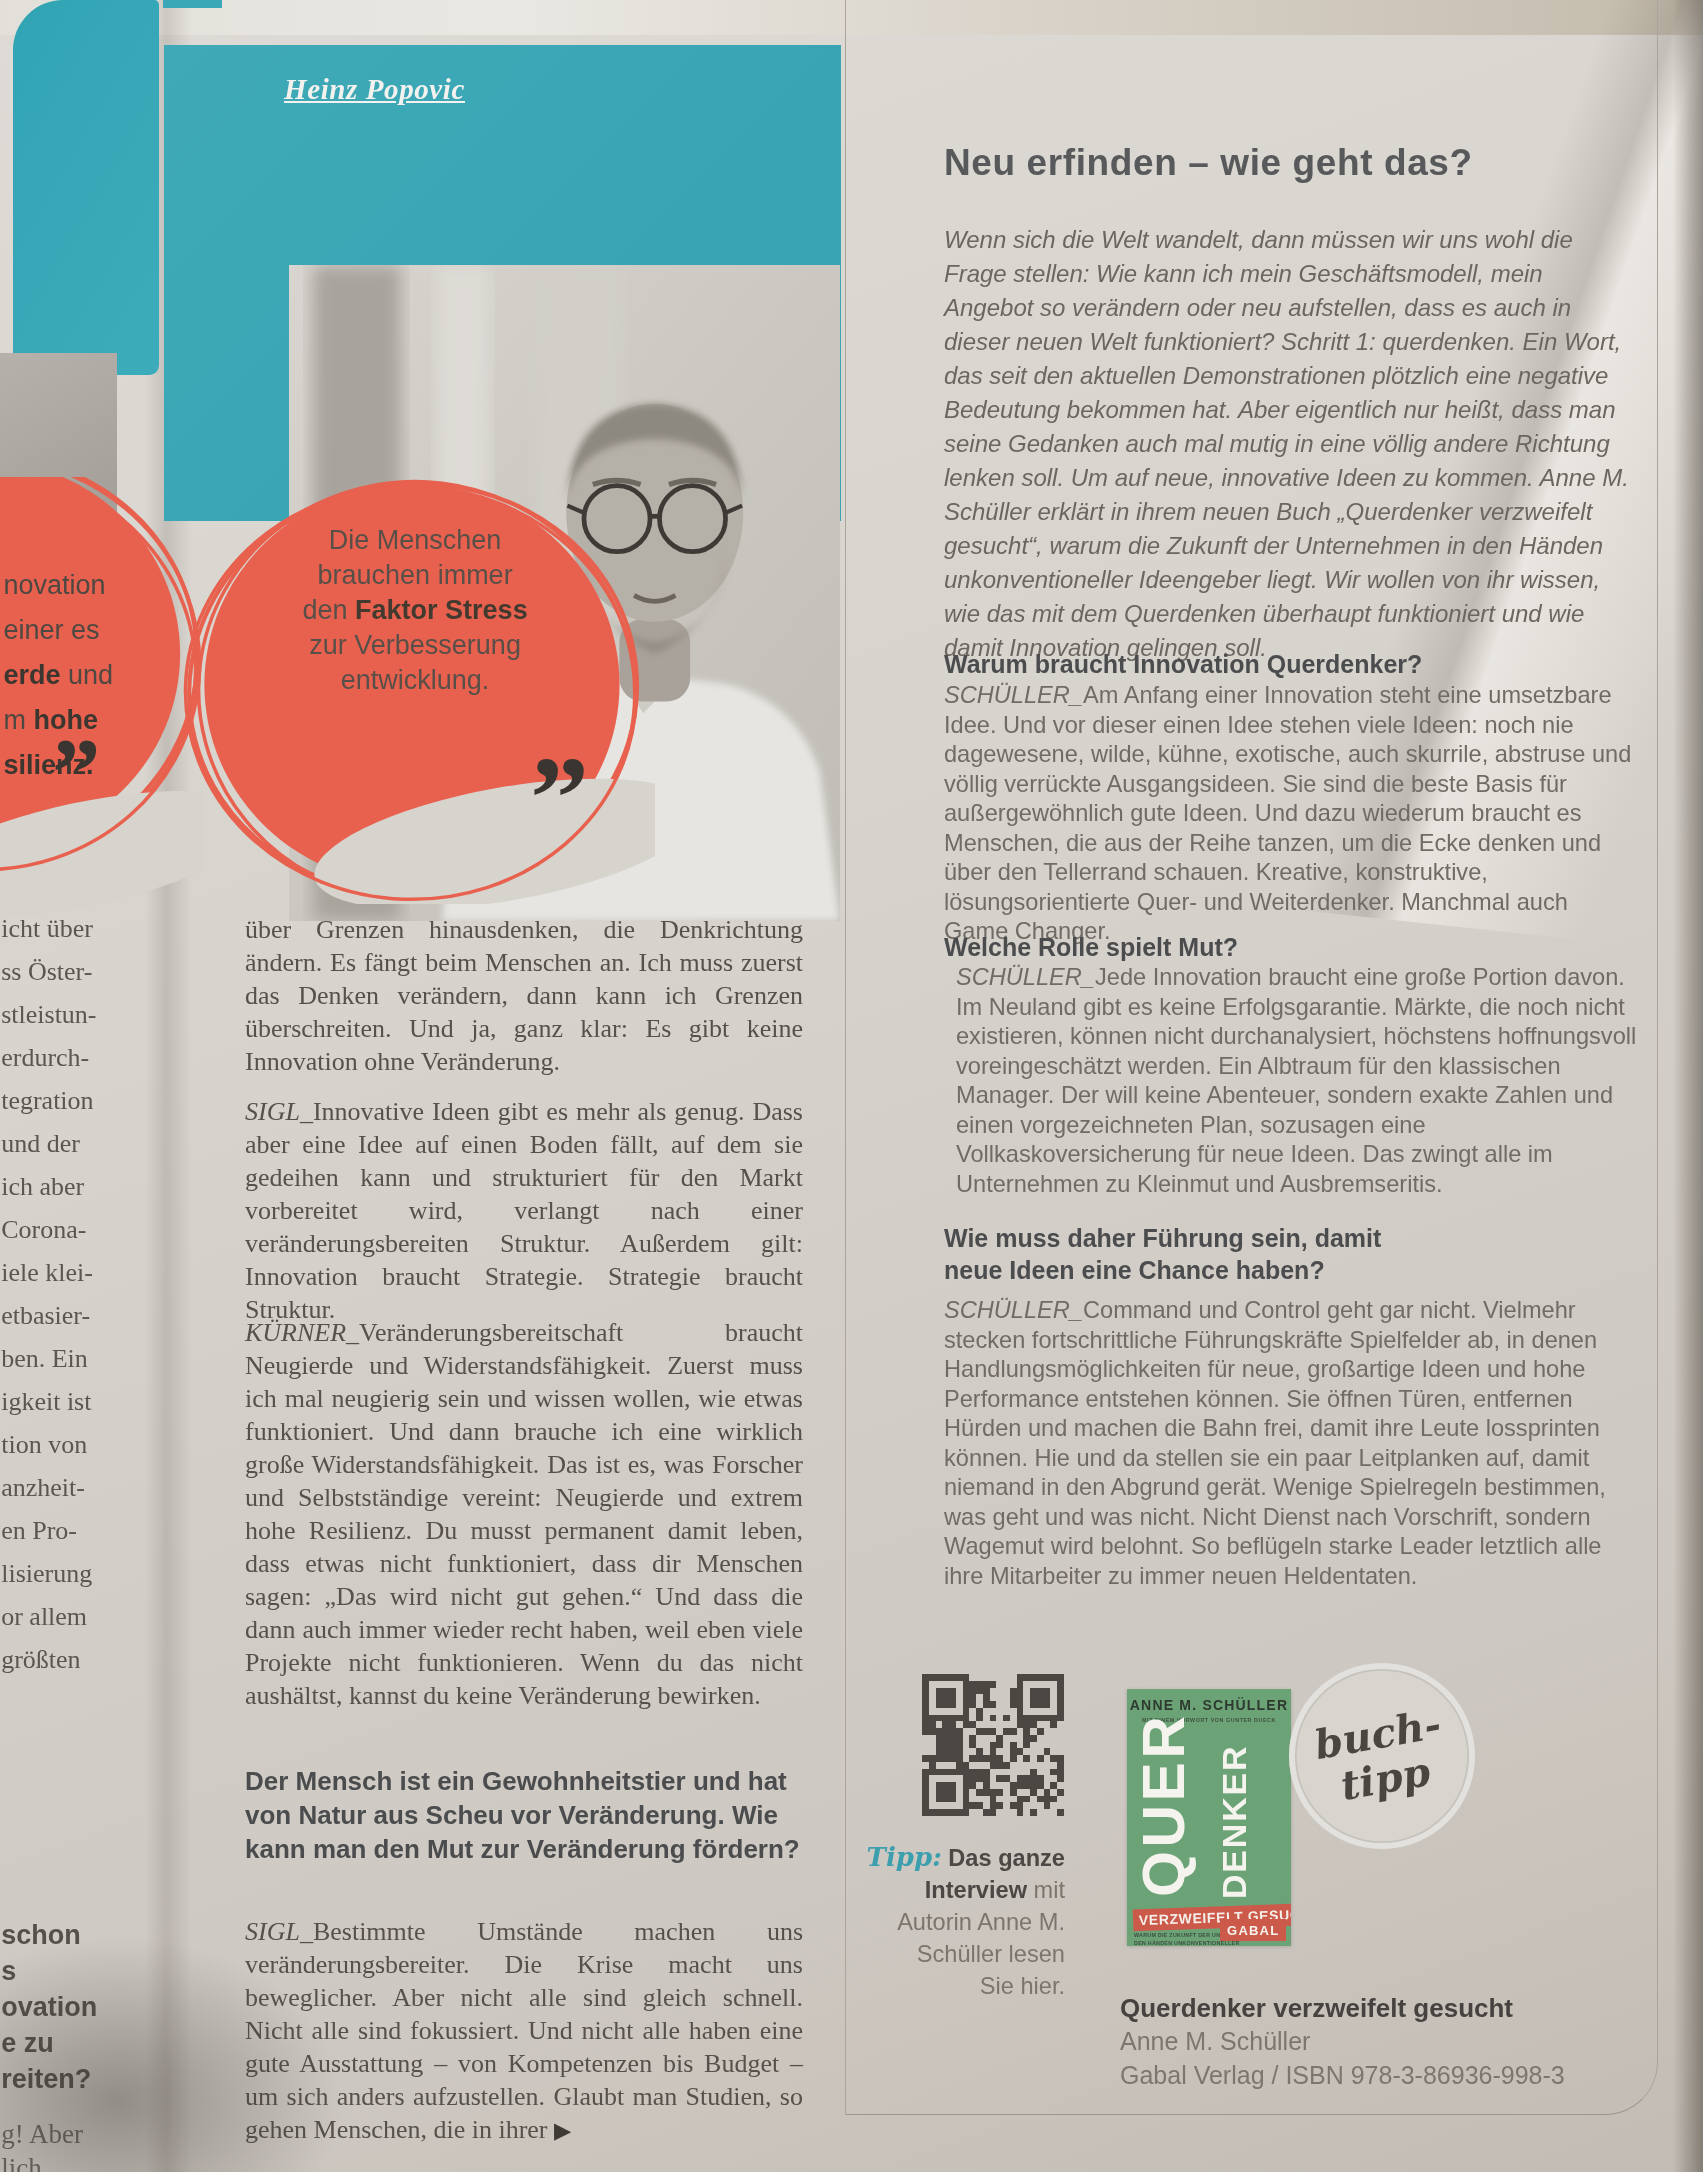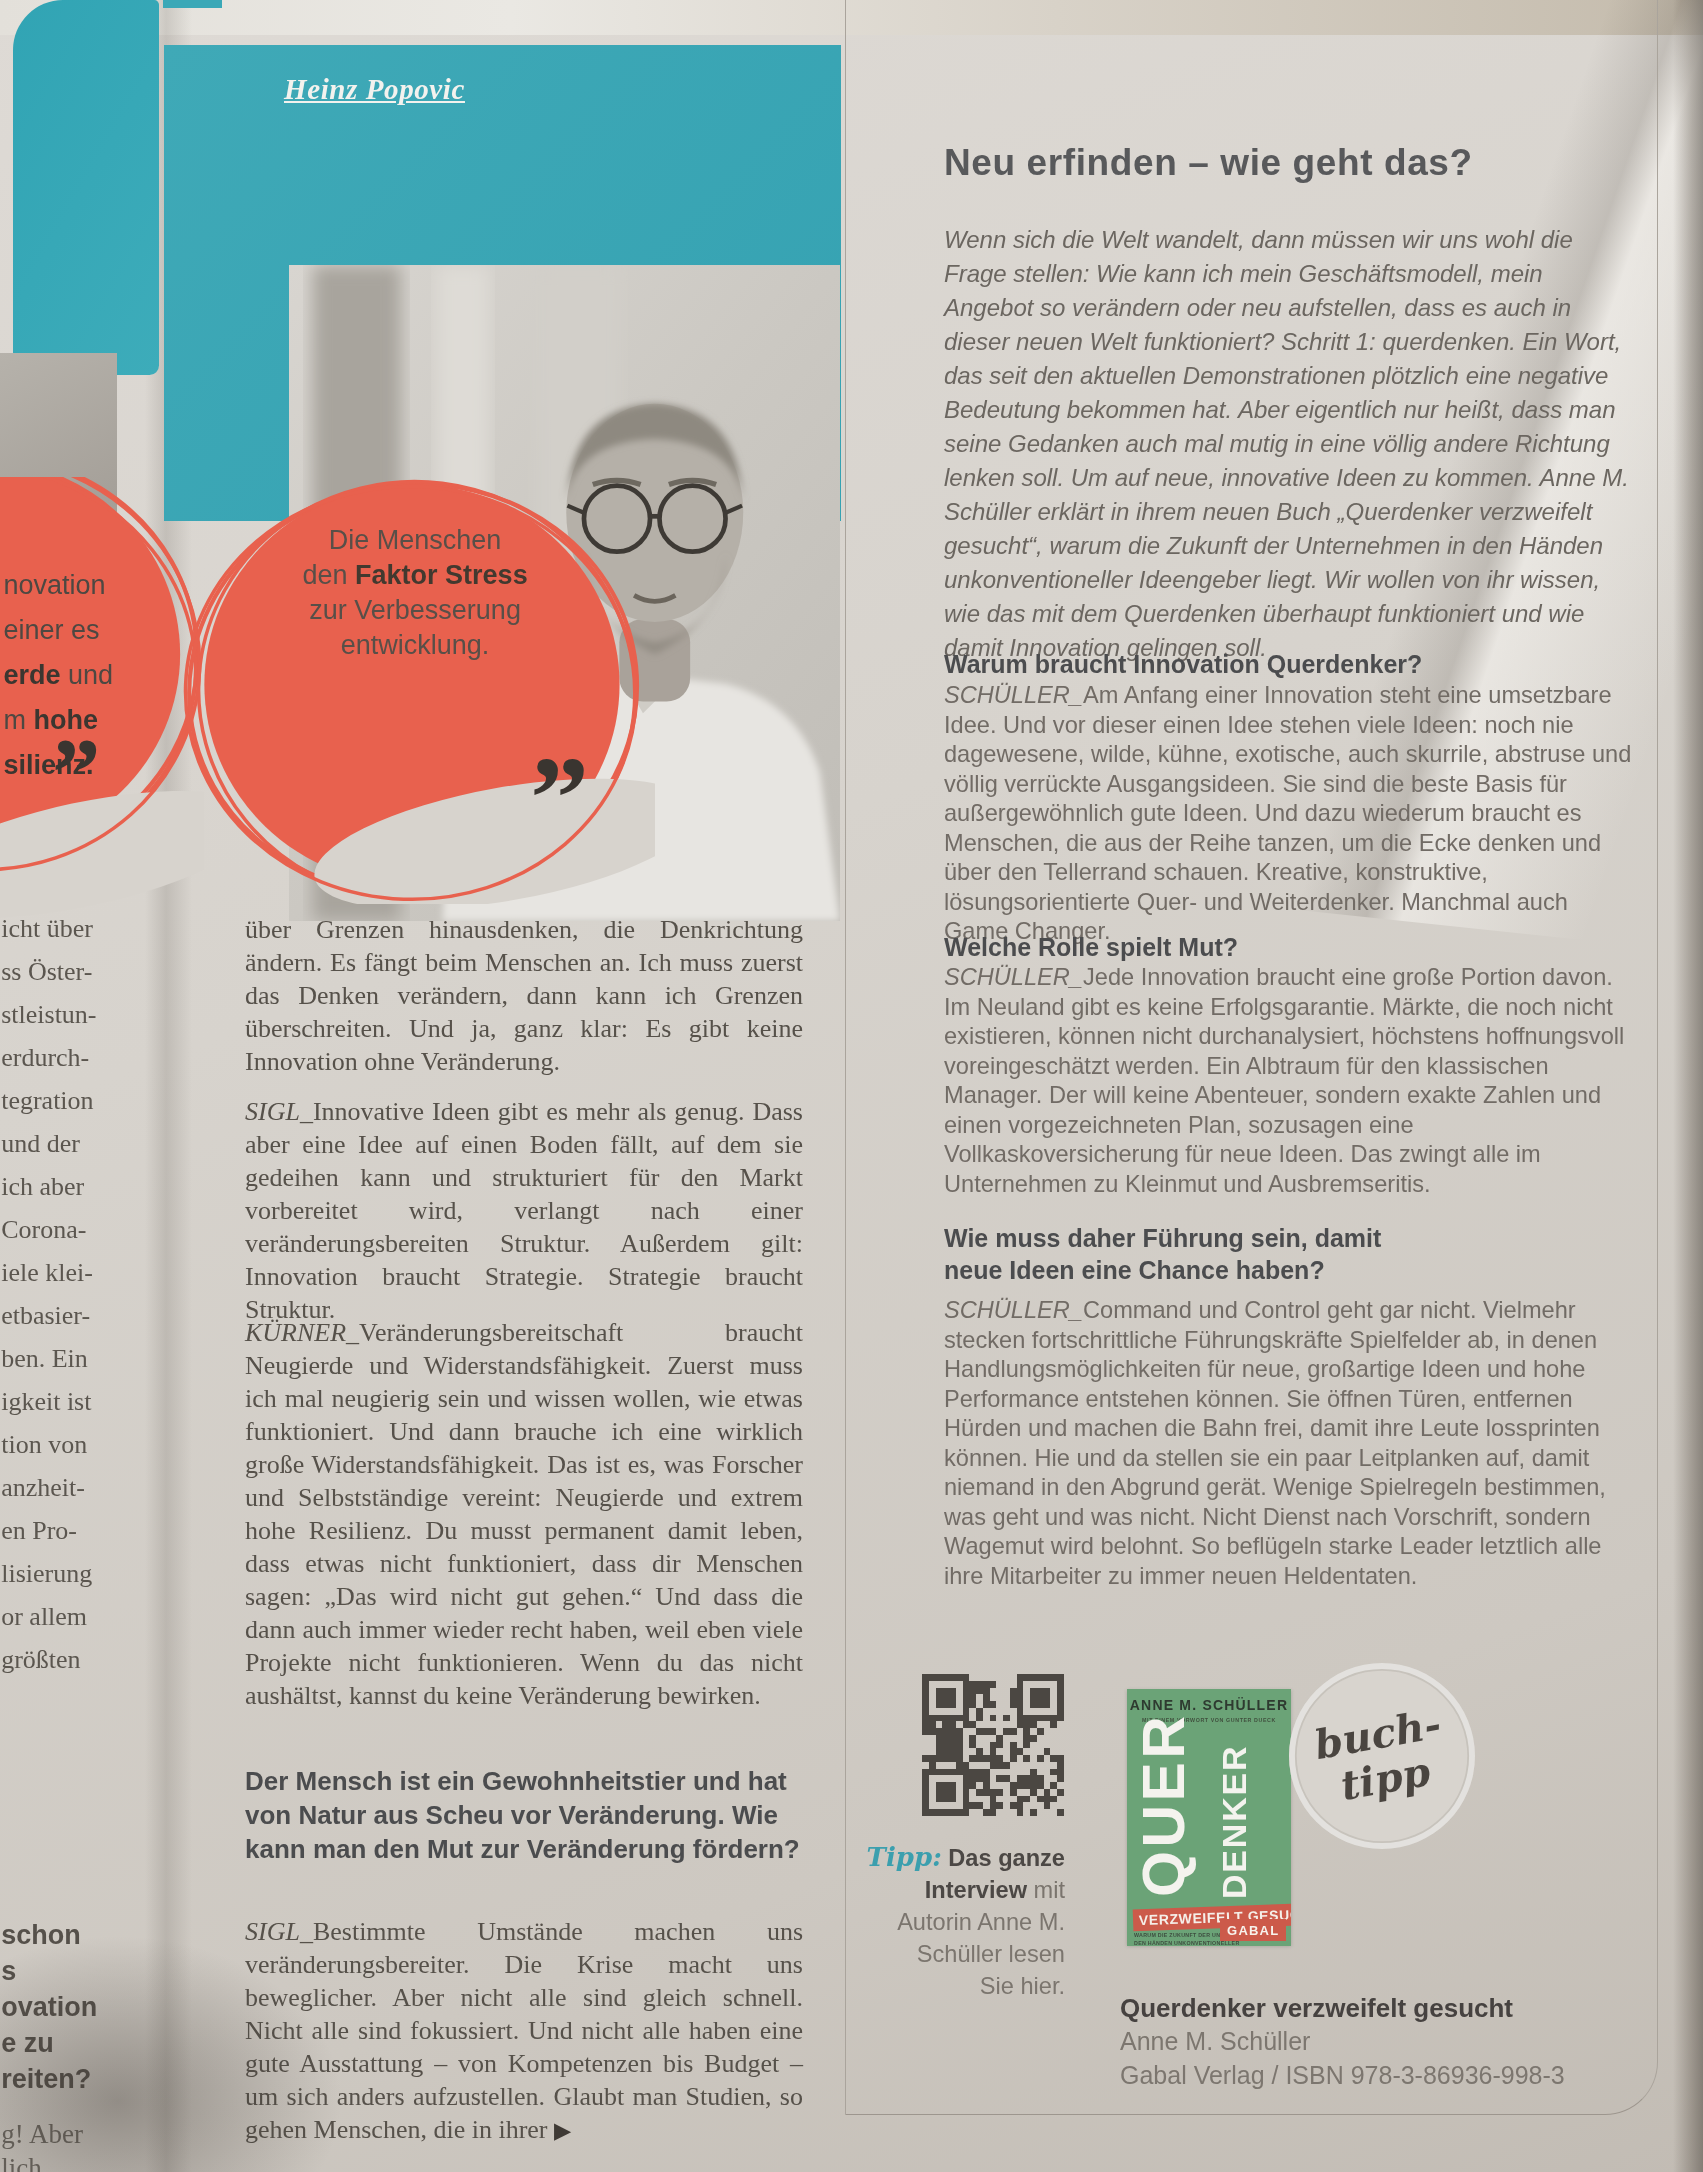--- a/index.html
+++ b/index.html
@@ -70,21 +70,21 @@
   
   .iv-title{position:absolute;left:944px;top:142px;width:708px;font-weight:bold;
             font-size:37px;color:#58595b;letter-spacing:0.6px;}
   .iv-intro{position:absolute;left:944px;top:223px;width:689px;font-style:italic;
             font-size:24px;line-height:34px;color:#6b6660;}
   .iv-q{position:absolute;left:944px;width:689px;font-weight:bold;font-size:25px;line-height:32px;
         color:#4b4c4e;white-space:pre-line;}
   .iv-a{position:absolute;left:944px;width:689px;font-size:23.6px;line-height:29.5px;color:#716b65;}
   .iv-a .speaker{font-style:italic;}
   .q1{top:648px;} .a1{top:681px;}
-  .q2{top:931px;} .a2{top:963px;}
+  .q2{top:931px;} .a2{top:963px;margin-left:12px;}
   .q3{top:1222px;} .a3{top:1296px;}
 
   
   .qr{position:absolute;left:922px;top:1674px;width:142px;height:142px;display:grid;
       grid-template-columns:repeat(21,1fr);grid-template-rows:repeat(21,1fr);}
   .qr div{background:#4b4742;}
   .tip{position:absolute;left:829px;top:1841px;width:236px;text-align:right;
        font-size:23.6px;line-height:32px;color:#7b756e;}
   .tip .script{font-family:"DejaVu Serif",serif;font-style:italic;font-weight:bold;color:#3b9fae;font-size:26px;}
   .tip b{color:#4c4845;}
@@ -222,20 +222,21 @@
   <div class="pq-wrap">
     <svg width="479" height="427" viewBox="0 0 812 724">
       <ellipse cx="400" cy="352" rx="352" ry="340" fill="#e8614e"></ellipse>
       <ellipse cx="402" cy="360" rx="380" ry="348" fill="none" stroke="#e8614e" stroke-width="7" transform="rotate(-6 402 360)"></ellipse>
       <ellipse cx="408" cy="364" rx="370" ry="356" fill="none" stroke="#e8614e" stroke-width="6" transform="rotate(7 408 364)"></ellipse>
       <ellipse cx="560" cy="622" rx="330" ry="96" fill="#d7d3cd" transform="rotate(-10 560 622)"></ellipse>
       <ellipse cx="398" cy="366" rx="382" ry="350" fill="none" stroke="#e8614e" stroke-width="6" transform="rotate(2 398 366)"></ellipse>
     </svg>
     <div class="pq-text">
       <div><span>Die Menschen</span></div>
+      <div><span>brauchen immer</span></div>
       <div><span>den </span><b>Faktor Stress</b></div>
       <div><span>zur Verbesserung</span></div>
       <div><span>entwicklung.</span></div>
     </div>
     <div class="pq-glyph">”</div>
   </div>
 
   <div class="serif-col" style="top:913px;">über Grenzen hinausdenken, die Denkrichtung ändern. Es fängt beim Menschen an. Ich muss zuerst das Denken verändern, dann kann ich Grenzen überschreiten. Und ja, ganz klar: Es gibt keine Innovation ohne Veränderung.</div>
   <div class="serif-col" style="top:1095px;">
     <span class="speaker">SIGL_</span><span>Innovative Ideen gibt es mehr als genug. Dass aber eine Idee auf einen Boden fällt, auf dem sie gedeihen kann und strukturiert für den Markt vorbereitet wird, verlangt nach einer veränderungsbereiten Struktur. Außerdem gilt: Innovation braucht Strategie. Strategie braucht Struktur.</span>

